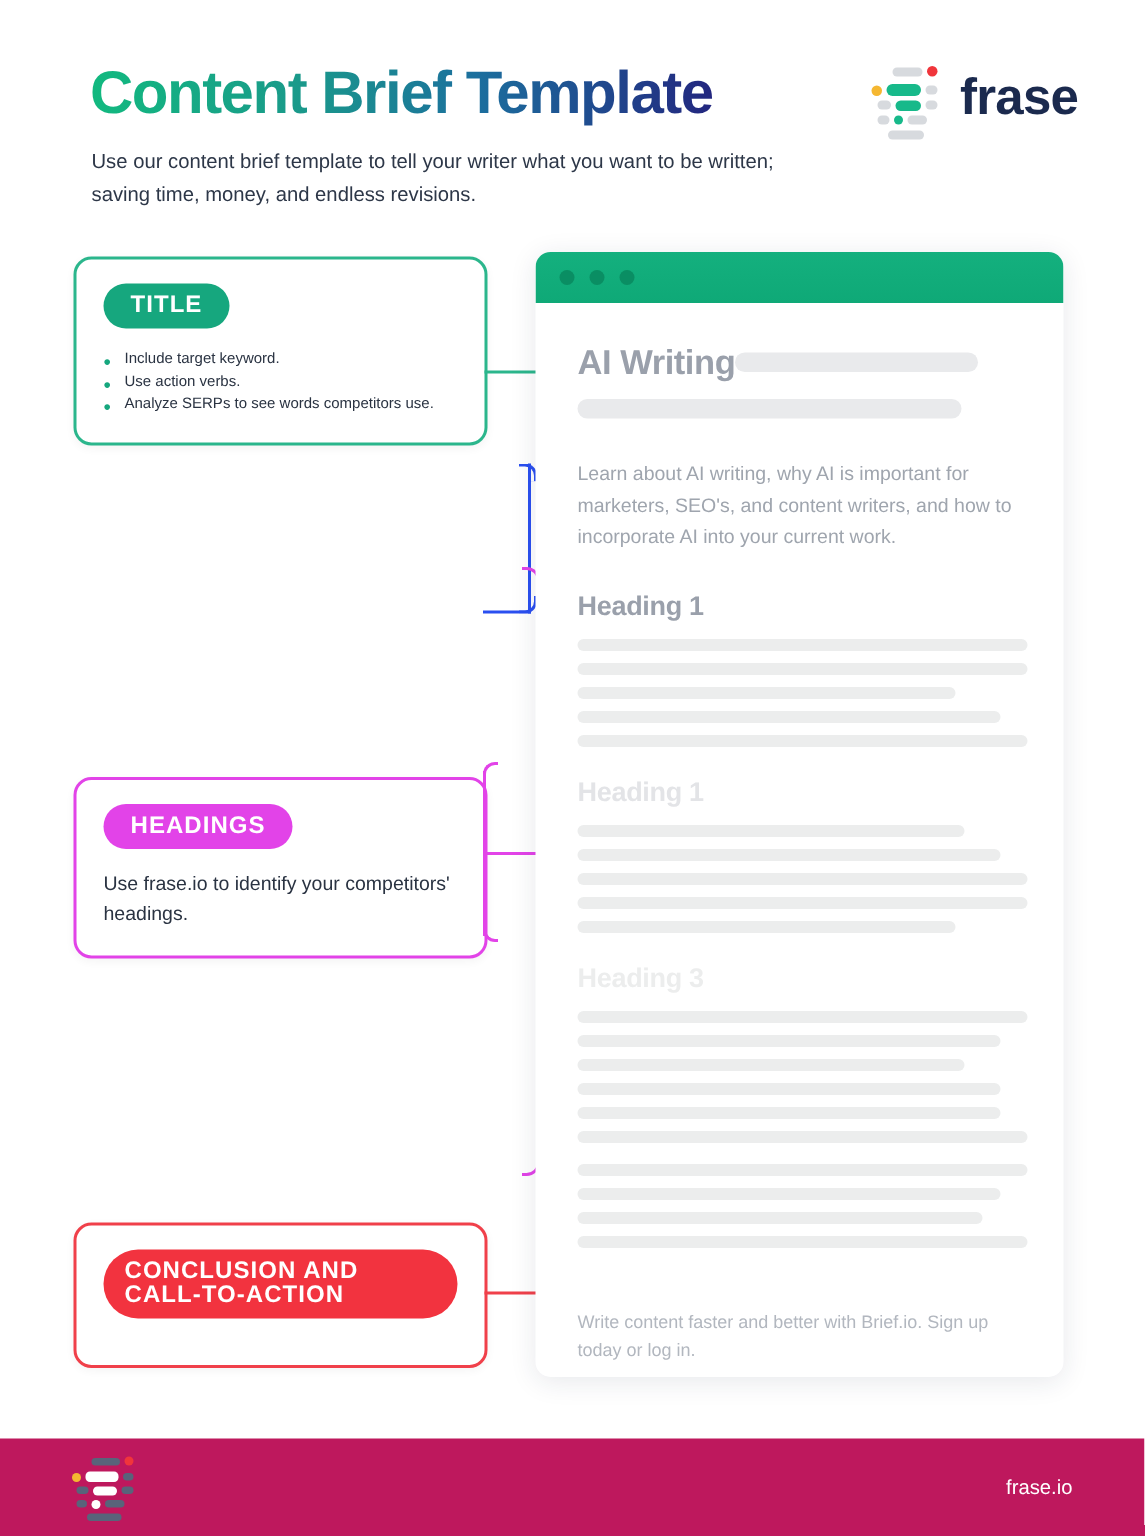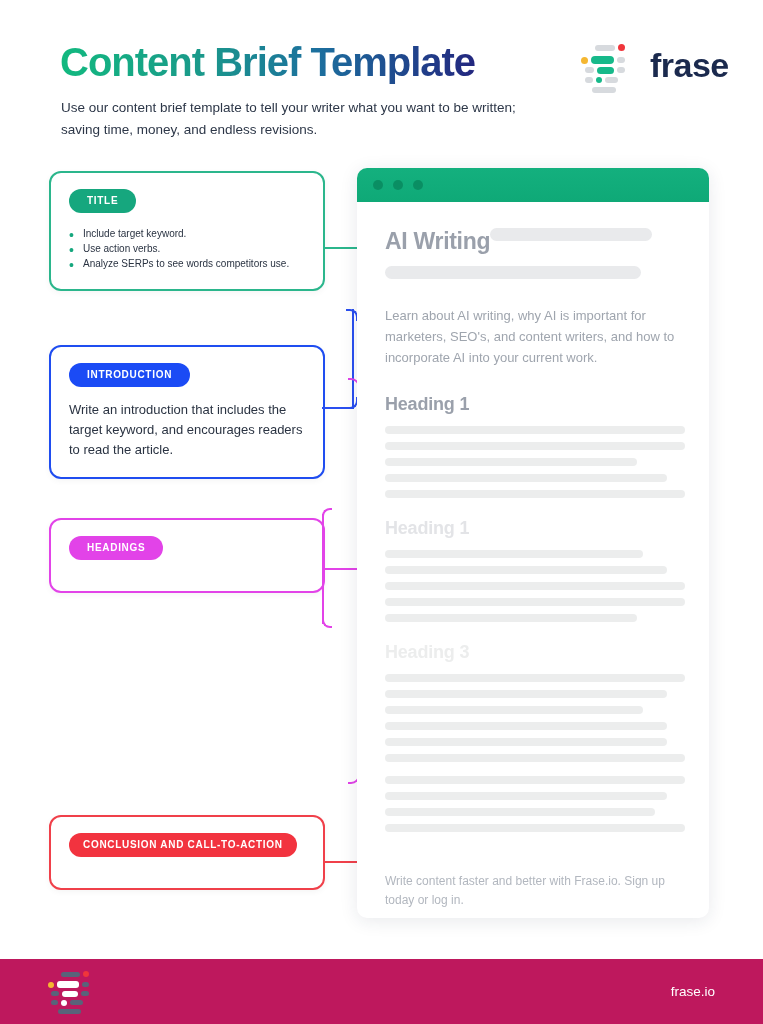--- a/index.html
+++ b/index.html
@@ -20,35 +20,35 @@
     -webkit-background-clip: text; background-clip: text;
     -webkit-text-fill-color: transparent; color: #23277f;
     white-space: nowrap;
   }
   .subtitle {
     position: absolute; left: 50px; top: 97px; width: 470px;
     font-size: 13.5px; line-height: 1.62; color: #2d3748;
   }
 
   
-  .logo-wrap { position: absolute; left: 570px; top: 44px; display: flex; align-items: center; gap: 25px; }
+  .logo-wrap { position: absolute; left: 570px; top: 44px; display: flex; align-items: center; gap: 15px; }
   .logo-mark { position: relative; width: 44px; height: 42px; }
   .logo-mark span { position: absolute; border-radius: 4px; }
   .brand-text { font-size: 34px; font-weight: 600; color: #1b2a4e; letter-spacing: -0.5px; line-height: 1; }
 
   
   .card {
     position: absolute; left: 49px; width: 276px;
     background: #ffffff; border-radius: 12px; border: 2px solid #ccc;
     box-shadow: 0 2px 6px rgba(0,0,0,0.045);
     padding: 16px 18px 18px 18px;
   }
   .pill {
     display: inline-block; border-radius: 999px;
-    color: #ffffff; font-size: 10px; font-weight: 700;
+    color: #ffffff; font-size: 16px; font-weight: 700;
     letter-spacing: 0.7px; padding: 7px 18px 7px 18px; line-height: 1;
     margin-bottom: 13px;
   }
   .card-body { font-size: 13px; line-height: 1.52; color: #2a3342; }
   .bullets { list-style: none; }
   .bullets li { position: relative; padding-left: 14px; font-size: 10px; line-height: 1.5; color: #2a3342; }
   .bullets li::before {
     content: "•"; position: absolute; left: 0; top: -1px;
     color: #16a77e; font-size: 14px; line-height: 1.5;
   }
@@ -100,21 +100,21 @@
   .doc {
     position: absolute; left: 357px; top: 168px; width: 352px; height: 750px;
     background: #ffffff; border-radius: 10px;
     box-shadow: 0 3px 18px rgba(30,40,70,0.10);
     overflow: hidden;
   }
   .doc-bar { height: 34px; background: linear-gradient(180deg,#14b07e 0%, #0fa977 100%); display: flex; align-items: center; padding-left: 16px; gap: 10px; }
   .dot { width: 10px; height: 10px; border-radius: 50%; background: #0a8e63; }
   .doc-inner { padding: 26px 24px 0 28px; }
 
-  .doc-title-row { display: flex; }
+  .doc-title-row { display: flex; align-items: center; }
   .doc-title { font-size: 23px; font-weight: 700; color: #9aa0ab; letter-spacing: -0.3px; white-space: nowrap; }
   .doc-title-bar { height: 13px; border-radius: 7px; background: #e9eaec; flex: 1; max-width: 162px; }
   .doc-sub-bar { height: 13px; width: 256px; border-radius: 7px; background: #e9eaec; margin-top: 11px; }
 
   .doc-para { margin-top: 26px; font-size: 13px; line-height: 1.62; color: #9fa5ae; width: 295px; }
 
   .doc-h { font-size: 18px; font-weight: 700; letter-spacing: -0.2px; }
   .doc-h.h1 { color: #9aa0ab; margin-top: 26px; margin-bottom: 11px; }
   .doc-h.h2 { color: #e3e4e7; margin-top: 20px; margin-bottom: 11px; }
   .doc-h.h3 { color: #eceded; margin-top: 20px; margin-bottom: 11px; }
@@ -163,27 +163,24 @@
 
   <div class="card" id="card-title">
     <div class="pill" style="background:#16a77e;">TITLE</div>
     <ul class="bullets">
       <li>Include target keyword.</li>
       <li>Use action verbs.</li>
       <li>Analyze SERPs to see words competitors use.</li>
     </ul>
   </div>
 
-  <div class="card" id="card-intro">
-    <div class="pill" style="background:#1b4bf5;">INTRODUCTION</div>
-    <div class="card-body">Write an introduction that includes the target keyword, and encourages readers to read the article.</div>
-  </div>
 
   <div class="card" id="card-headings">
     <div class="pill" style="background:#e243e8;">HEADINGS</div>
+    <div class="card-body">Use frase.io to identify your competitors' headings.</div>
   </div>
 
   <div class="card" id="card-conclusion">
     <div class="pill" style="background:#f2333f; padding-left:14px; padding-right:14px;">CONCLUSION AND CALL-TO-ACTION</div>
   </div>
 
   <div class="conn" id="conn-green"></div>
 
   <div class="conn" id="conn-blue">
     <div class="v"></div>
@@ -248,21 +245,21 @@
         <div class="line" style="width:100%"></div>
       </div>
 
       <div class="lines" style="margin-top:14px;">
         <div class="line" style="width:100%"></div>
         <div class="line" style="width:94%"></div>
         <div class="line" style="width:90%"></div>
         <div class="line" style="width:100%"></div>
       </div>
 
-      <div class="doc-footer">Write content faster and better with Frase.io. Sign up today or log in.</div>
+      <div class="doc-footer">Write content faster and better with Brief.io. Sign up today or log in.</div>
     </div>
   </div>
 
   <div class="footer">
     <div class="footer-logo">
       <span style="left:13px; top:1px;  width:19px; height:5px; background:#59637a;"></span>
       <span style="left:35px; top:0px;  width:6px;  height:6px; background:#f0353b; border-radius:50%;"></span>
       <span style="left:0px;  top:11px; width:6px;  height:6px; background:#f5b731; border-radius:50%;"></span>
       <span style="left:9px;  top:10px; width:22px; height:7px; background:#ffffff;"></span>
       <span style="left:34px; top:11px; width:7px;  height:5px; background:#59637a;"></span>

